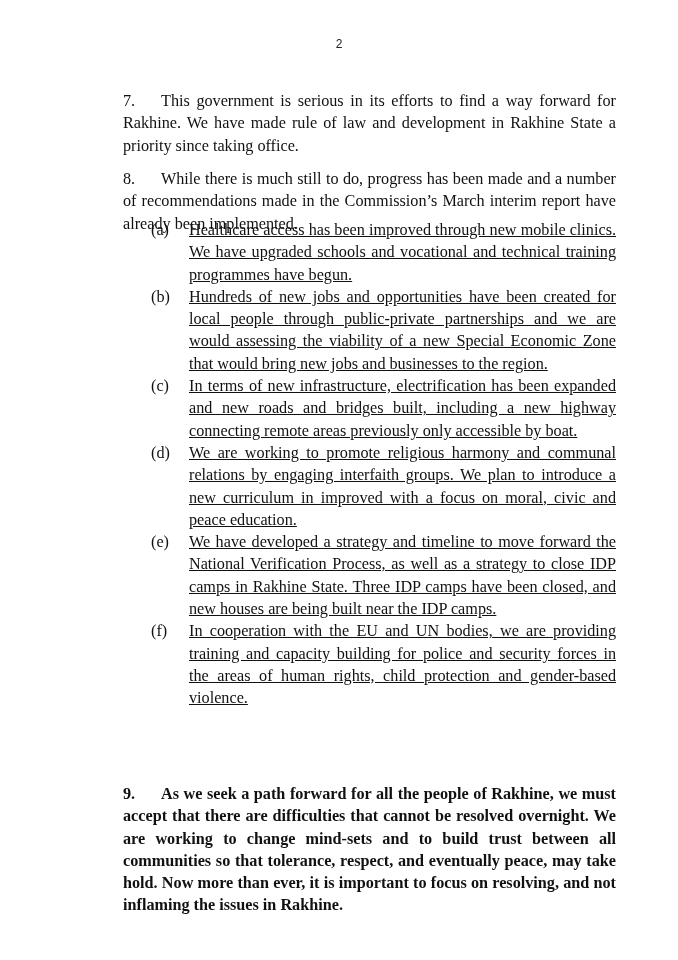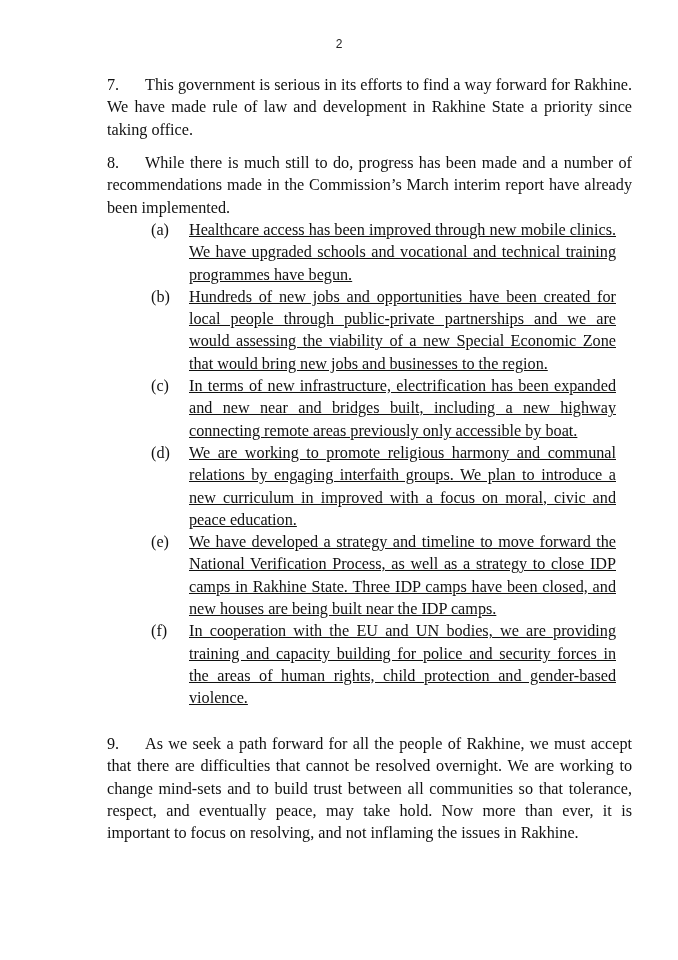--- a/index.html
+++ b/index.html
@@ -37,30 +37,30 @@
       position: absolute;
       left: 107px;
       width: 525px;
       font-family: "Liberation Serif", serif;
       font-size: 16.2px;
       line-height: 22.3px;
       text-align: justify;
       color: #111111;
     }
     .para {
-      margin: 0;
+      margin: 16px;
       text-align: justify;
     }
     .para-num {
       display: inline-block;
       width: 38px;
     }
     #para-7 { top: 74px; }
     #para-8 { top: 152px; }
-    #para-9 { top: 733px; }
+    #para-9 { top: 767px; font-weight: bold; }
 
     .subitems {
       position: absolute;
       left: 151px;
       width: 465px;
       top: 219px;
       font-family: "Liberation Serif", serif;
       font-size: 16.2px;
       line-height: 22.3px;
       color: #111111;
@@ -98,21 +98,21 @@
     <div class="subitem">
       <span class="subitem-label">(a)</span>
       <span class="subitem-text">Healthcare access has been improved through new mobile clinics. We have upgraded schools and vocational and technical training programmes have begun.</span>
     </div>
     <div class="subitem">
       <span class="subitem-label">(b)</span>
       <span class="subitem-text">Hundreds of new jobs and opportunities have been created for local people through public-private partnerships and we are would assessing the viability of a new Special Economic Zone that would bring new jobs and businesses to the region.</span>
     </div>
     <div class="subitem">
       <span class="subitem-label">(c)</span>
-      <span class="subitem-text">In terms of new infrastructure, electrification has been expanded and new near and bridges built, including a new highway connecting remote areas previously only accessible by boat.</span>
+      <span class="subitem-text">In terms of new infrastructure, electrification has been expanded and new roads and bridges built, including a new highway connecting remote areas previously only accessible by boat.</span>
     </div>
     <div class="subitem">
       <span class="subitem-label">(d)</span>
       <span class="subitem-text">We are working to promote religious harmony and communal relations by engaging interfaith groups. We plan to introduce a new curriculum in improved with a focus on moral, civic and peace education.</span>
     </div>
     <div class="subitem">
       <span class="subitem-label">(e)</span>
       <span class="subitem-text">We have developed a strategy and timeline to move forward the National Verification Process, as well as a strategy to close IDP camps in Rakhine State. Three IDP camps have been closed, and new houses are being built near the IDP camps.</span>
     </div>
     <div class="subitem">

